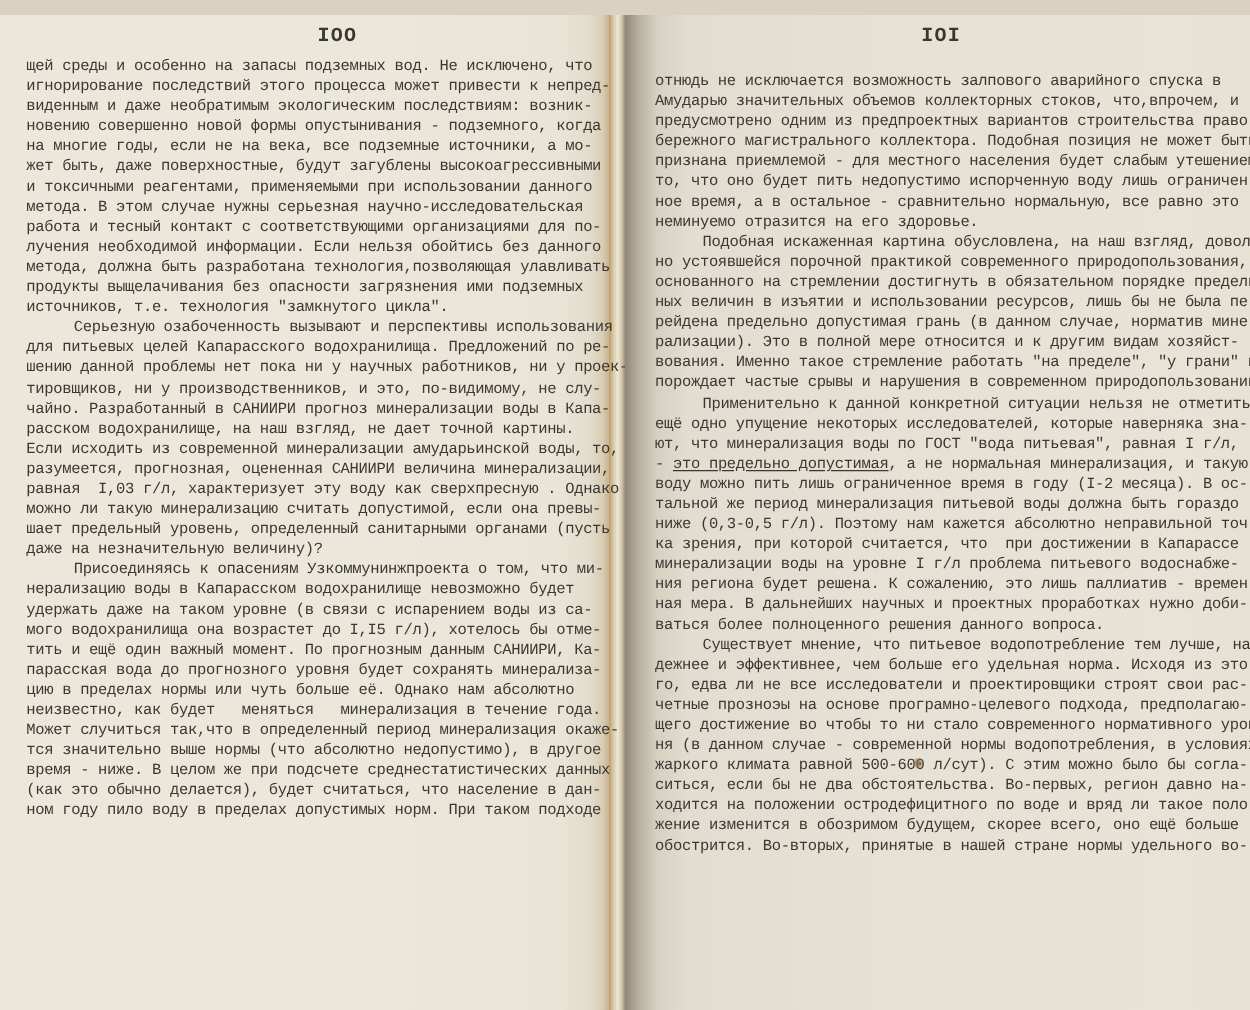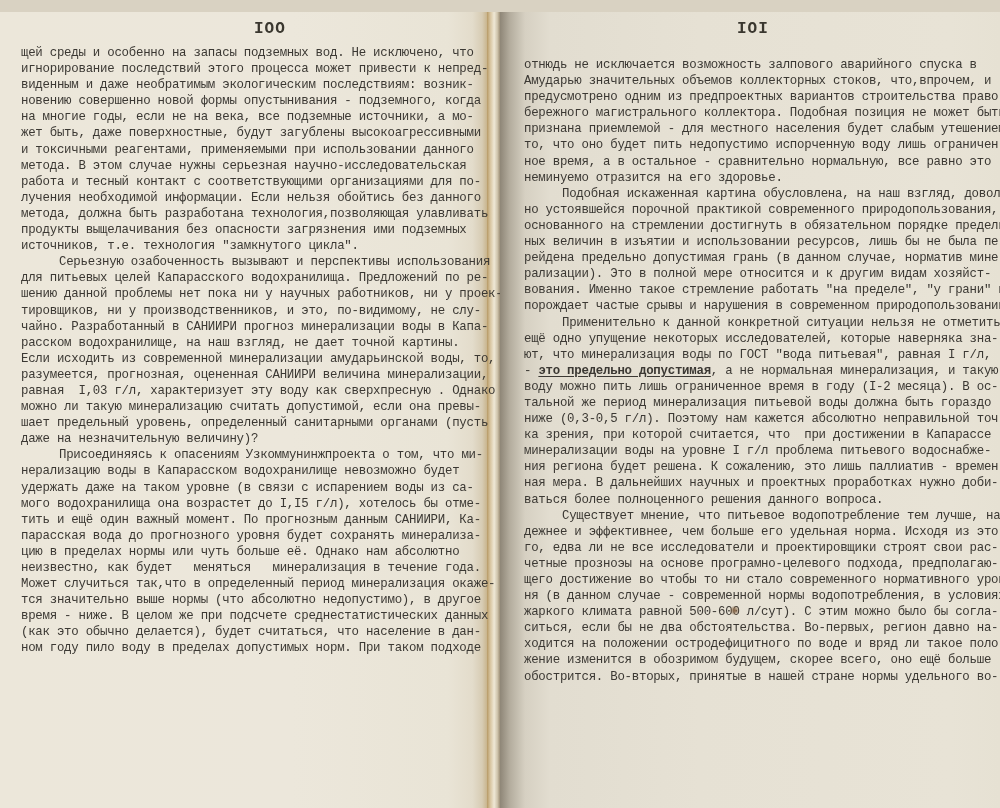--- a/index.html
+++ b/index.html
@@ -55,21 +55,21 @@
       position: absolute;
       font-size: 12.4px;
       line-height: 16.1px;
       white-space: pre;
       letter-spacing: -0.25px;
     }
     .page-left .text { left: 21px; top: 33px; }
     .page-right .text { left: 24px; top: 45px; }
     .line { display: block; height: 16.1px; }
     .indent { padding-left: 38px; }
-    .u { text-decoration: underline; text-underline-offset: 2px; font-weight: bold; }
+    .u { text-decoration: underline; text-underline-offset: 2px; }
     .smudge {
       position: absolute;
       width: 9px; height: 9px;
       border-radius: 50%;
       background: radial-gradient(circle, #8b6a4a 0%, rgba(139,106,74,0.3) 60%, rgba(0,0,0,0) 100%);
     }
     .ghost {
       position: absolute;
       left: 30px;
       font-size: 12px;

